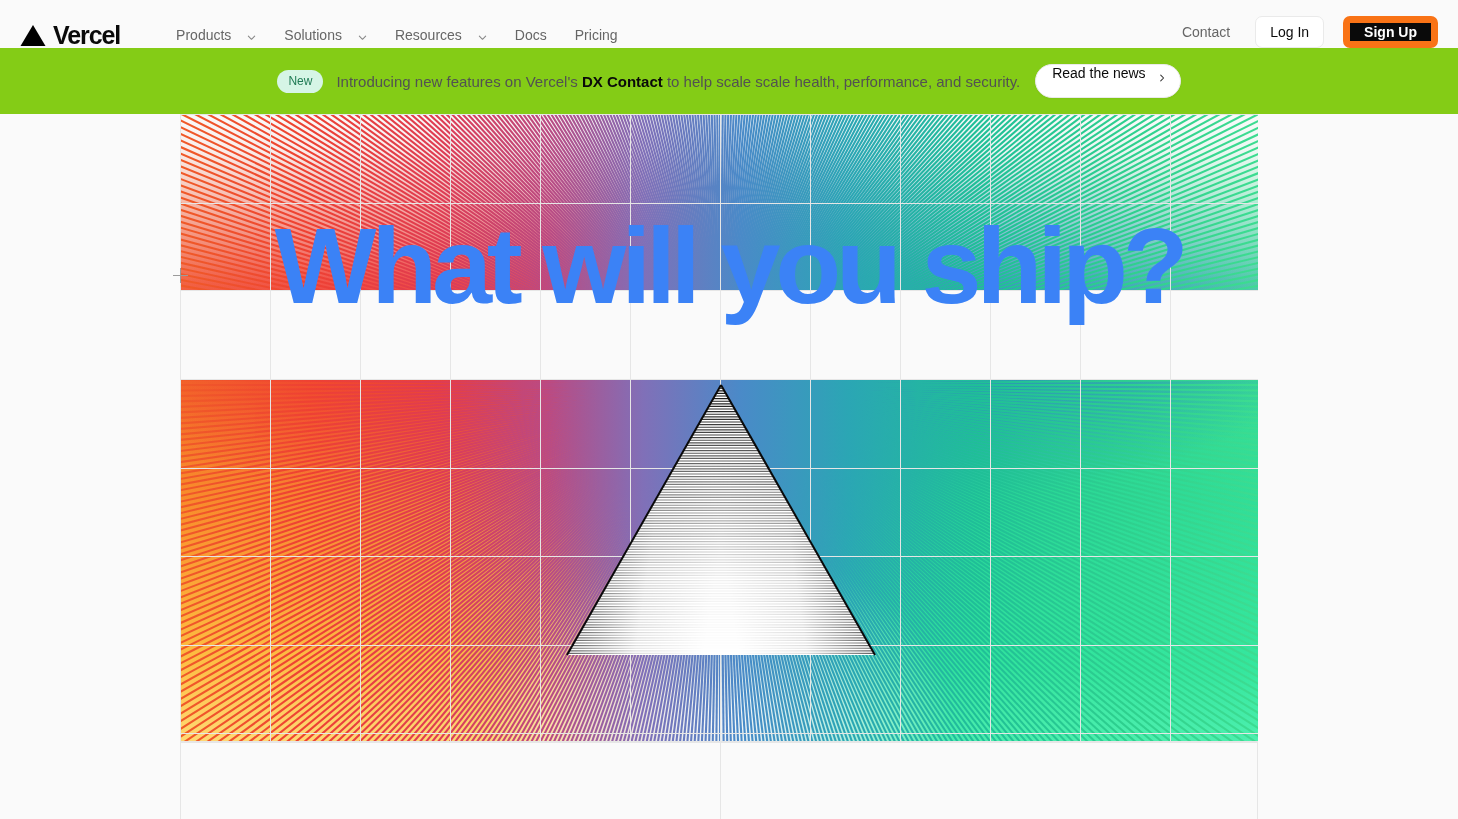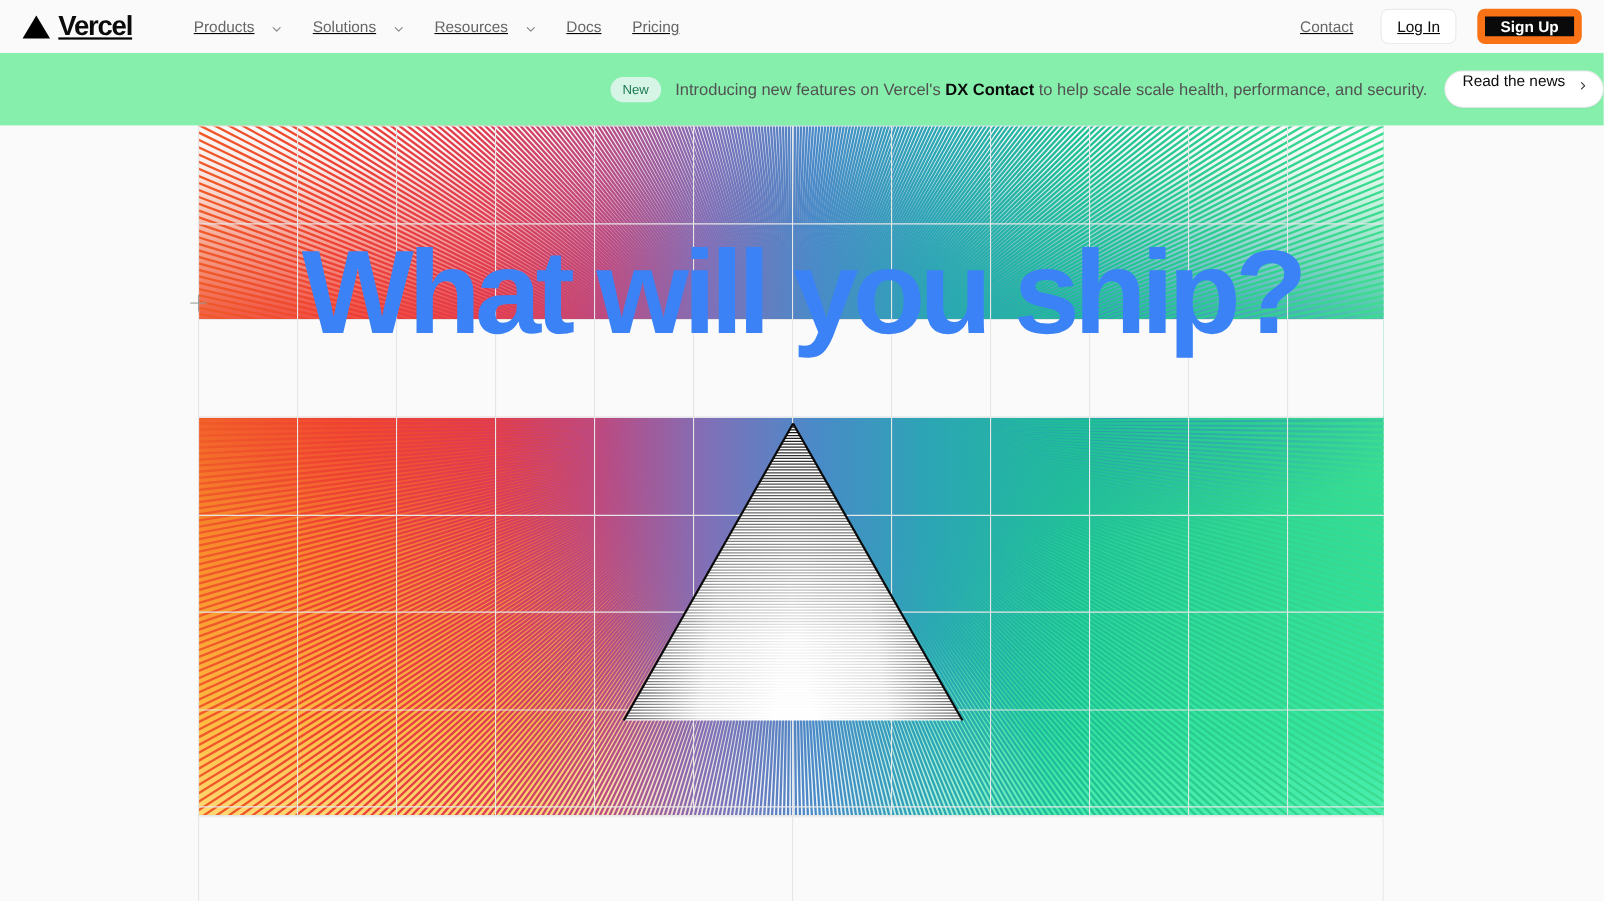--- a/index.html
+++ b/index.html
@@ -11,26 +11,25 @@
     overflow: hidden;
     background: #fafafa;
     font-family: "Liberation Sans", sans-serif;
     -webkit-font-smoothing: antialiased;
   }
 
   
   .header {
     height: 48px;
     display: flex;
-    align-items: center;
+    align-items: flex-end;
     padding: 0 20px 0 20px;
     background: #fafafa;
     position: relative;
     z-index: 50;
-    text-decoration: underline;
   }
 
   .brand {
     display: flex;
     align-items: center;
     gap: 7px;
     margin-right: 42px;
     cursor: pointer;
     text-decoration: none;
   }
@@ -112,22 +111,22 @@
     align-items: center;
     cursor: pointer;
     font-family: inherit;
   }
 
   
   .announce-wrap {
     height: 66px;
     display: flex;
     align-items: center;
-    justify-content: flex-end;
-    background: #86efac;
+    justify-content: center;
+    background: #84cc16;
     position: relative;
     z-index: 40;
   }
   .announce {
     display: flex;
     align-items: center;
     gap: 13px;
     font-size: 15px;
     color: #525252;
   }

